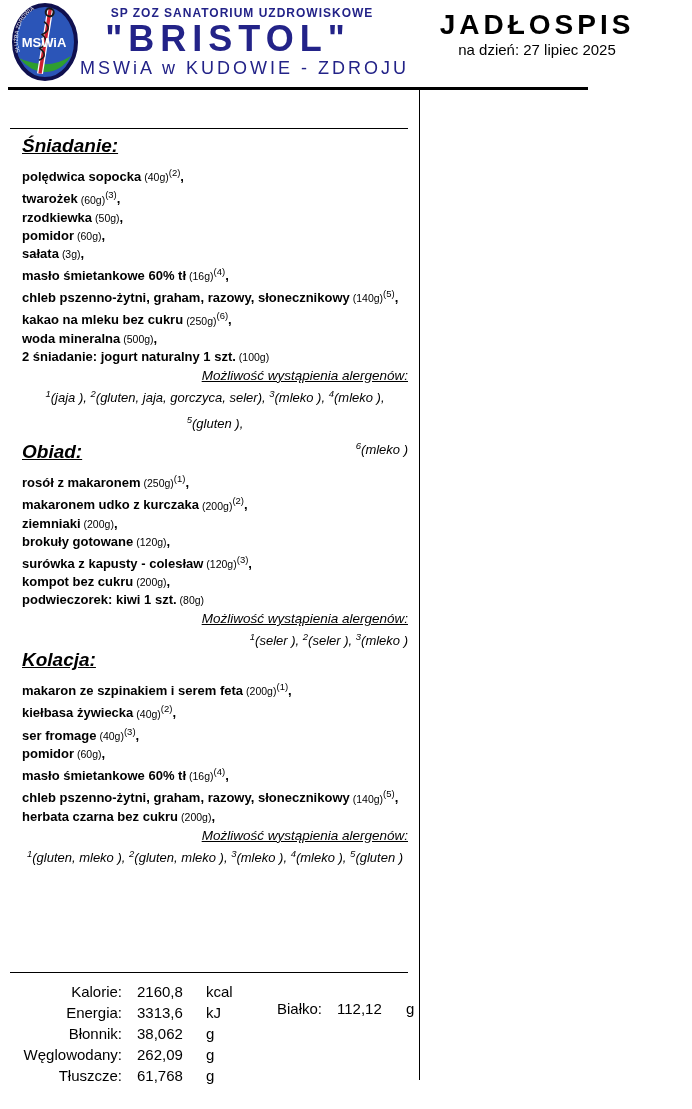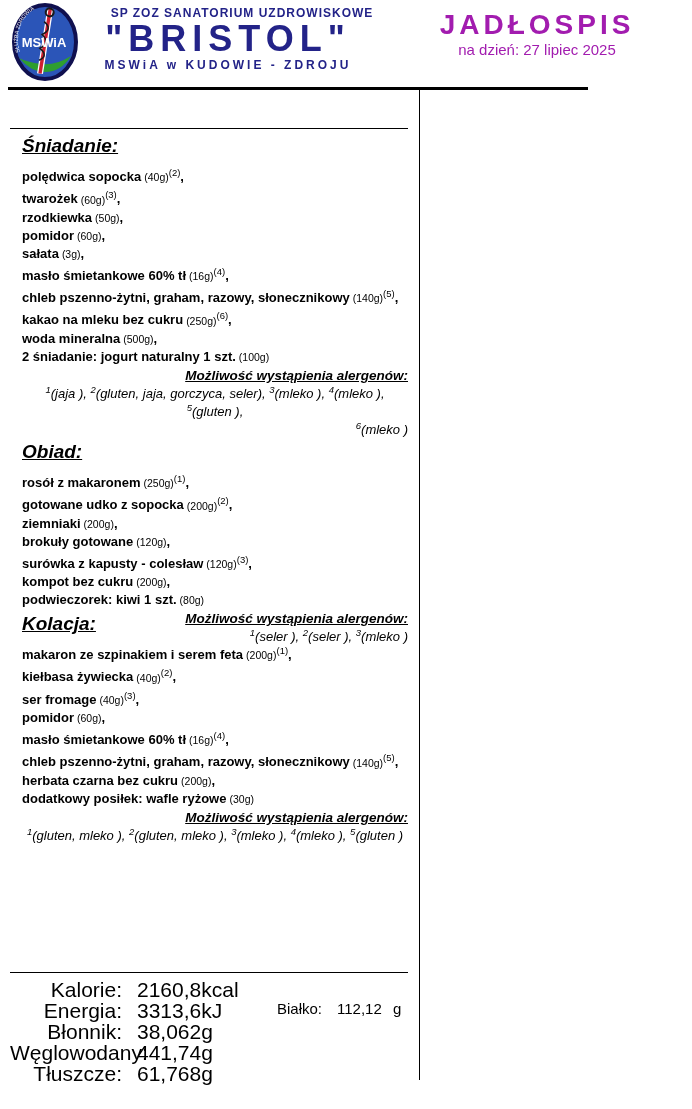--- a/index.html
+++ b/index.html
@@ -7,57 +7,57 @@
   .page {
     position:relative; width:692px; height:1109px; background:#fff;
     font-family:"Liberation Sans", sans-serif; color:#000; overflow:hidden;
   }
 
   
   .logo-wrap { position:absolute; left:11px; top:2px; width:68px; height:80px; }
   .org-block { position:absolute; left:80px; top:6px; width:296px; text-align:center; color:var(--navy,#232388); }
   .org-line1 { font-size:12px; font-weight:bold; letter-spacing:1px; white-space:nowrap;margin-left:28px; }
   .org-name  { font-size:36px; font-weight:bold; letter-spacing:6px; line-height:38px; white-space:nowrap; }
-  .org-line2 { font-size:12px; font-weight:bold; letter-spacing:3px; white-space:nowrap; }
-  .doc-block { position:absolute; left:392px; top:9px; width:290px; text-align:center; color:#a21caf; }
+  .org-line2 { font-size:18px; font-weight:normal; letter-spacing:3px; white-space:nowrap; }
+  .doc-block { position:absolute; left:392px; top:9px; width:290px; text-align:center; color:#000000; }
   .doc-title { font-size:28px; font-weight:bold; letter-spacing:4px; }
   .doc-date  { font-size:15px; font-weight:normal; white-space:nowrap; }
 
   .header-rule { position:absolute; left:8px; top:87px; width:580px; height:3px; background:#000; }
   .vert-divider { position:absolute; left:419px; top:90px; width:1px; height:990px; background:#000; }
 
   
   .diet-title { position:absolute; left:10px; top:99px; width:398px; text-align:center;
                 font-size:20px; font-weight:bold; font-style:italic; letter-spacing:.5px; }
   .title-rule { position:absolute; left:10px; top:128px; width:398px; height:1px; background:#000; }
 
   
   .meal-section { position:absolute; left:22px; width:386px; }
-  .section-0 { top:135px; } .section-1 { top:441px; } .section-2 { top:613px; }
+  .section-0 { top:135px; } .section-1 { top:441px; } .section-2 { top:649px; }
   .meal-heading { display:inline-block; font-size:19px; font-weight:bold; font-style:italic;
                   text-decoration:underline; margin-bottom:7px; }
   .items { }
   .item-row { font-size:13px; font-weight:bold; line-height:17px; white-space:nowrap; }
   .item-weight { font-size:10.5px; font-weight:normal; margin-left:3px; }
   .item-ref { font-size:9.5px; font-weight:normal; }
   .item-tail { font-weight:bold; }
 
-  .allergen-title { font-size:13.5px; font-style:italic; font-weight:bold; text-decoration:underline;
+  .allergen-title { font-size:13.5px; font-style:italic; font-weight:normal; text-decoration:underline;
                     text-align:right; margin-top:2px; }
-  .allergen-line { font-size:13px; font-style:italic; line-height:14px; }
+  .allergen-line { font-size:13px; font-style:italic; line-height:22px; }
   .allergen-line sup { font-size:9.5px; }
   .align-center { text-align:center; } .align-right { text-align:right; }
 
   
   .bottom-rule { position:absolute; left:10px; top:972px; width:398px; height:1px; background:#000; }
   .nutrition { position:absolute; left:10px; top:979px; width:260px; }
-  .nut-row { display:flex; align-items:center; height:21px; font-size:21px; }
+  .nut-row { display:flex; align-items:flex-end; height:21px; font-size:15px; }
   .nut-label { width:112px; text-align:right; white-space:nowrap; }
   .nut-value { font-weight:normal; margin-left:15px; min-width:56px; white-space:nowrap; }
-  .nut-unit { margin-left:0; }
+  .nut-unit { margin-left:13px; }
   .protein-row { position:absolute; left:270px; top:1000px; display:flex; align-items:center; font-size:15px; }
   .protein-row .nut-label { width:52px; }
 </style>
 </head>
 <body>
 
 <div class="page">
 
   <div class="logo-wrap">
     <svg width="68" height="80" viewBox="0 0 68 80">
@@ -113,21 +113,21 @@
     <div class="allergens">
         <div class="allergen-line align-center"><sup>1</sup><span>(jaja ), </span><sup>2</sup><span>(gluten, jaja, gorczyca,  seler), </span><sup>3</sup><span>(mleko ), </span><sup>4</sup><span>(mleko ), </span><sup>5</sup><span>(gluten  ),</span></div>
         <div class="allergen-line align-right"><sup>6</sup><span>(mleko )</span></div>
       </div>
   </div>
 
   <div class="meal-section section-1">
     <div class="meal-heading">Obiad:</div>
     <div class="items">
         <div class="item-row"><span class="item-name">rosół z makaronem</span><span class="item-weight">(250g)</span><sup class="item-ref">(1)</sup><span class="item-tail">,</span></div>
-        <div class="item-row"><span class="item-name">gotowane udko z sopocka</span><span class="item-weight">(200g)</span><sup class="item-ref">(2)</sup><span class="item-tail">,</span></div>
+        <div class="item-row"><span class="item-name">makaronem udko z kurczaka</span><span class="item-weight">(200g)</span><sup class="item-ref">(2)</sup><span class="item-tail">,</span></div>
         <div class="item-row"><span class="item-name">ziemniaki</span><span class="item-weight">(200g)</span><span class="item-tail">,</span></div>
         <div class="item-row"><span class="item-name">brokuły gotowane</span><span class="item-weight">(120g)</span><span class="item-tail">,</span></div>
         <div class="item-row"><span class="item-name">surówka z kapusty - colesław</span><span class="item-weight">(120g)</span><sup class="item-ref">(3)</sup><span class="item-tail">,</span></div>
         <div class="item-row"><span class="item-name">kompot bez cukru</span><span class="item-weight">(200g)</span><span class="item-tail">,</span></div>
         <div class="item-row"><span class="item-name">podwieczorek: kiwi 1 szt.</span><span class="item-weight">(80g)</span></div>
       </div>
     <div class="allergen-title">Możliwość wystąpienia alergenów:</div>
     <div class="allergens">
         <div class="allergen-line align-right"><sup>1</sup><span>(seler ), </span><sup>2</sup><span>(seler ), </span><sup>3</sup><span>(mleko )</span></div>
       </div>
@@ -136,21 +136,20 @@
   <div class="meal-section section-2">
     <div class="meal-heading">Kolacja:</div>
     <div class="items">
         <div class="item-row"><span class="item-name">makaron ze szpinakiem i serem feta</span><span class="item-weight">(200g)</span><sup class="item-ref">(1)</sup><span class="item-tail">,</span></div>
         <div class="item-row"><span class="item-name">kiełbasa żywiecka</span><span class="item-weight">(40g)</span><sup class="item-ref">(2)</sup><span class="item-tail">,</span></div>
         <div class="item-row"><span class="item-name">ser fromage</span><span class="item-weight">(40g)</span><sup class="item-ref">(3)</sup><span class="item-tail">,</span></div>
         <div class="item-row"><span class="item-name">pomidor</span><span class="item-weight">(60g)</span><span class="item-tail">,</span></div>
         <div class="item-row"><span class="item-name">masło śmietankowe 60% tł</span><span class="item-weight">(16g)</span><sup class="item-ref">(4)</sup><span class="item-tail">,</span></div>
         <div class="item-row"><span class="item-name">chleb pszenno-żytni, graham, razowy, słonecznikowy</span><span class="item-weight">(140g)</span><sup class="item-ref">(5)</sup><span class="item-tail">,</span></div>
         <div class="item-row"><span class="item-name">herbata czarna bez cukru</span><span class="item-weight">(200g)</span><span class="item-tail">,</span></div>
-        <div class="item-row"><span class="item-name">dodatkowy posiłek: wafle ryżowe</span><span class="item-weight">(30g)</span></div>
       </div>
     <div class="allergen-title">Możliwość wystąpienia alergenów:</div>
     <div class="allergens">
         <div class="allergen-line align-center"><sup>1</sup><span>(gluten, mleko ), </span><sup>2</sup><span>(gluten,  mleko ), </span><sup>3</sup><span>(mleko ), </span><sup>4</sup><span>(mleko ), </span><sup>5</sup><span>(gluten  )</span></div>
       </div>
   </div>
 
   <div class="bottom-rule"></div>
   <div class="nutrition" id="nutrition-rows">
       <div class="nut-row">
@@ -163,21 +162,21 @@
         <span class="nut-value">3313,6</span>
         <span class="nut-unit">kJ</span>
       </div>
       <div class="nut-row">
         <span class="nut-label">Błonnik:</span>
         <span class="nut-value">38,062</span>
         <span class="nut-unit">g</span>
       </div>
       <div class="nut-row">
         <span class="nut-label">Węglowodany:</span>
-        <span class="nut-value">441,74</span>
+        <span class="nut-value">262,09</span>
         <span class="nut-unit">g</span>
       </div>
       <div class="nut-row">
         <span class="nut-label">Tłuszcze:</span>
         <span class="nut-value">61,768</span>
         <span class="nut-unit">g</span>
       </div>
     </div>
   <div class="protein-row">
     <span class="nut-label">Białko:</span>

